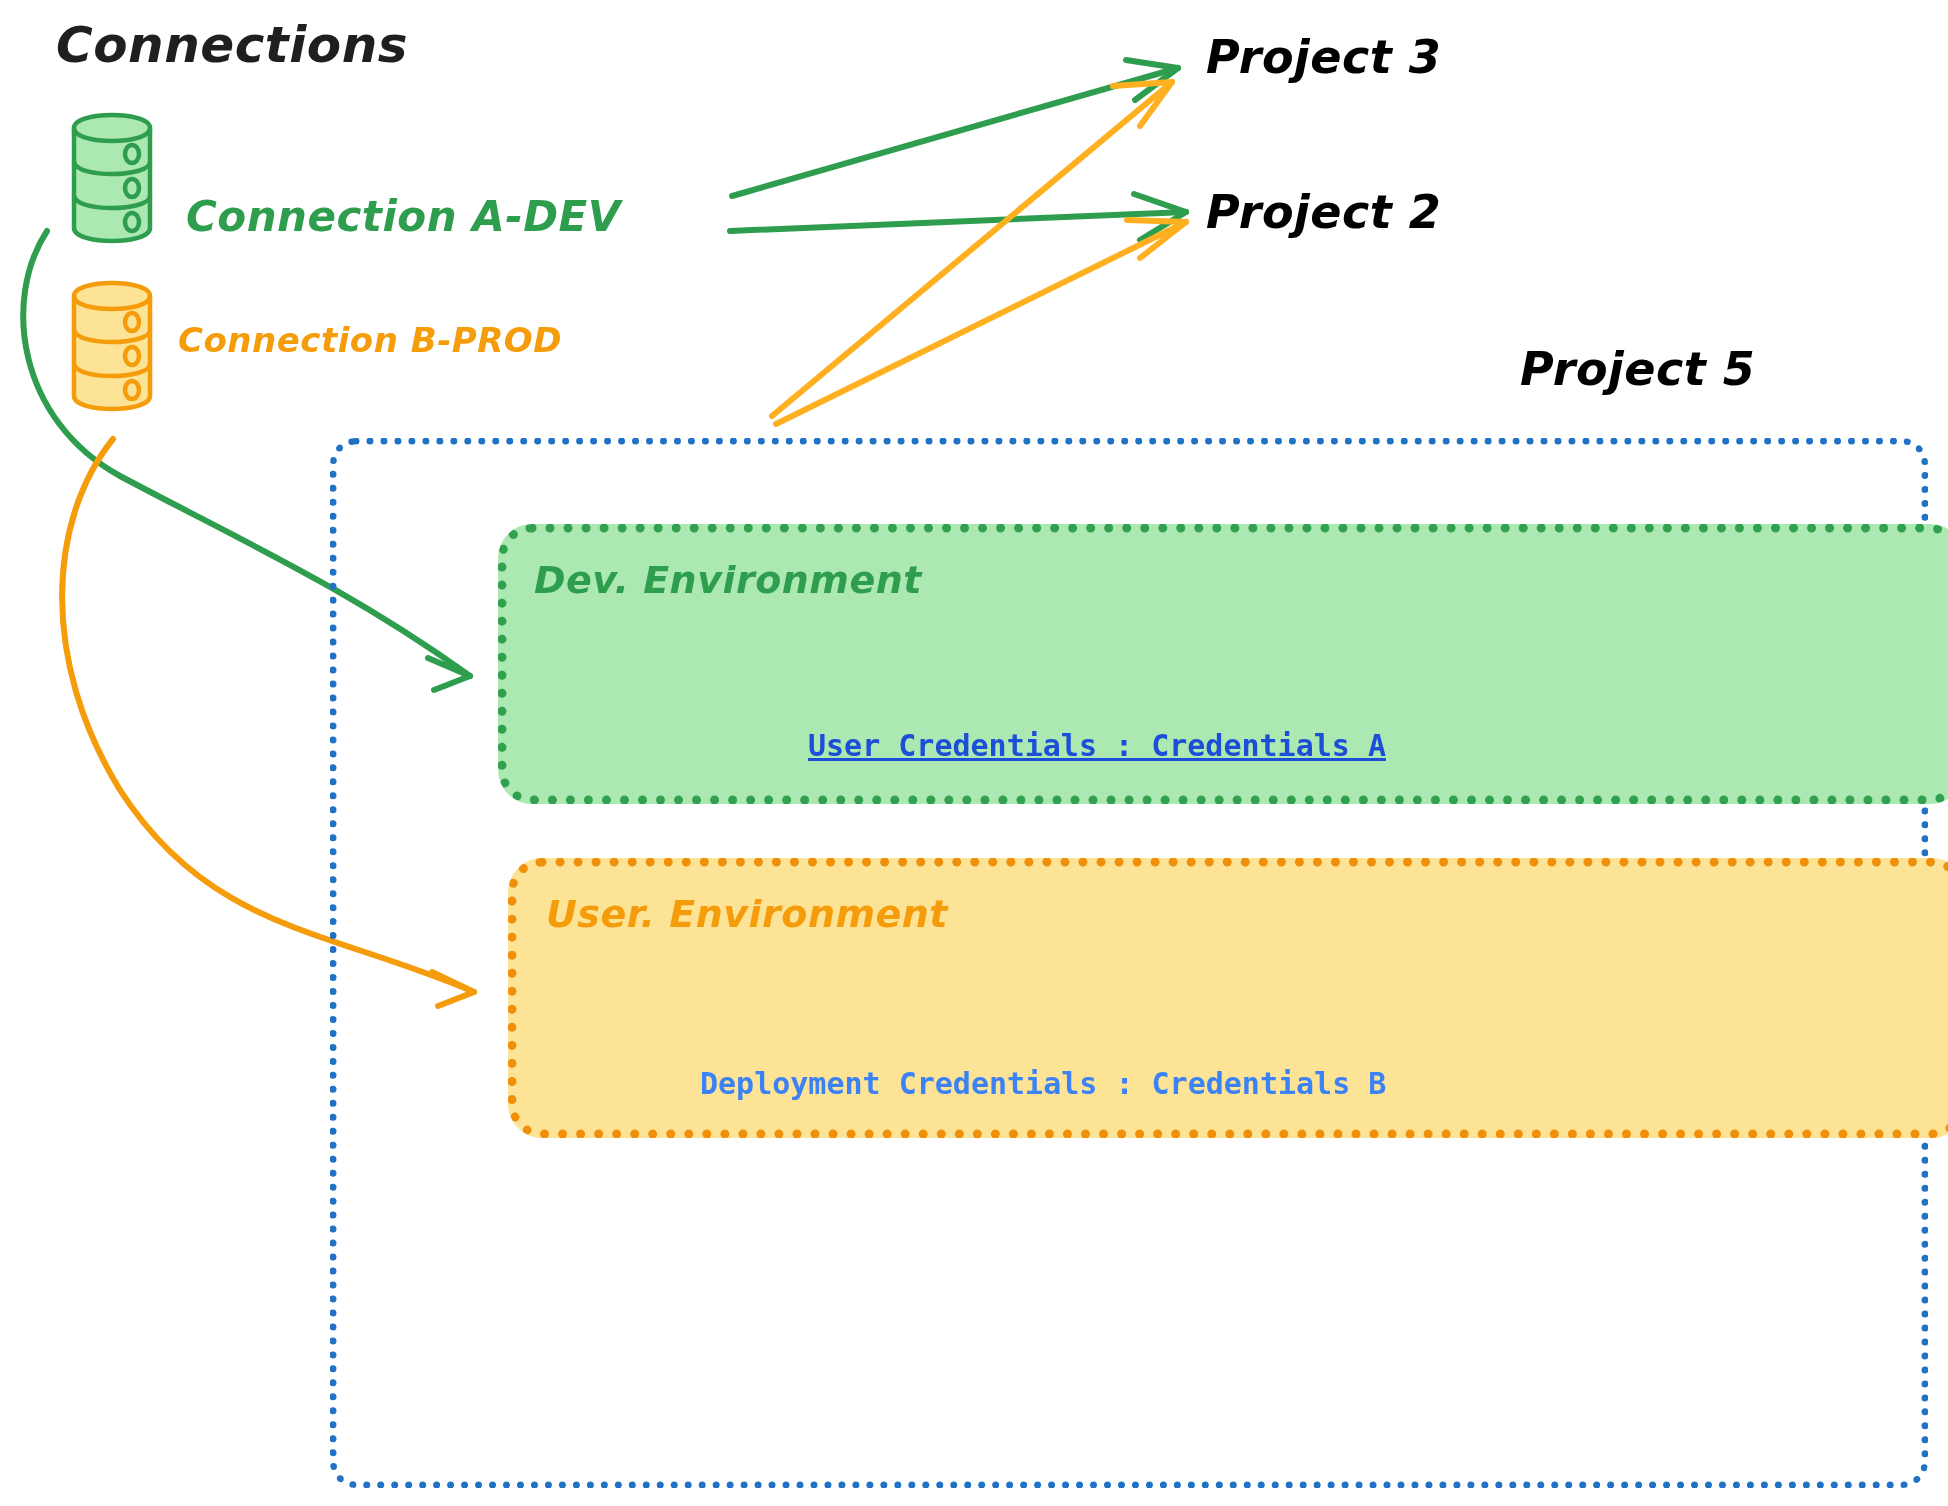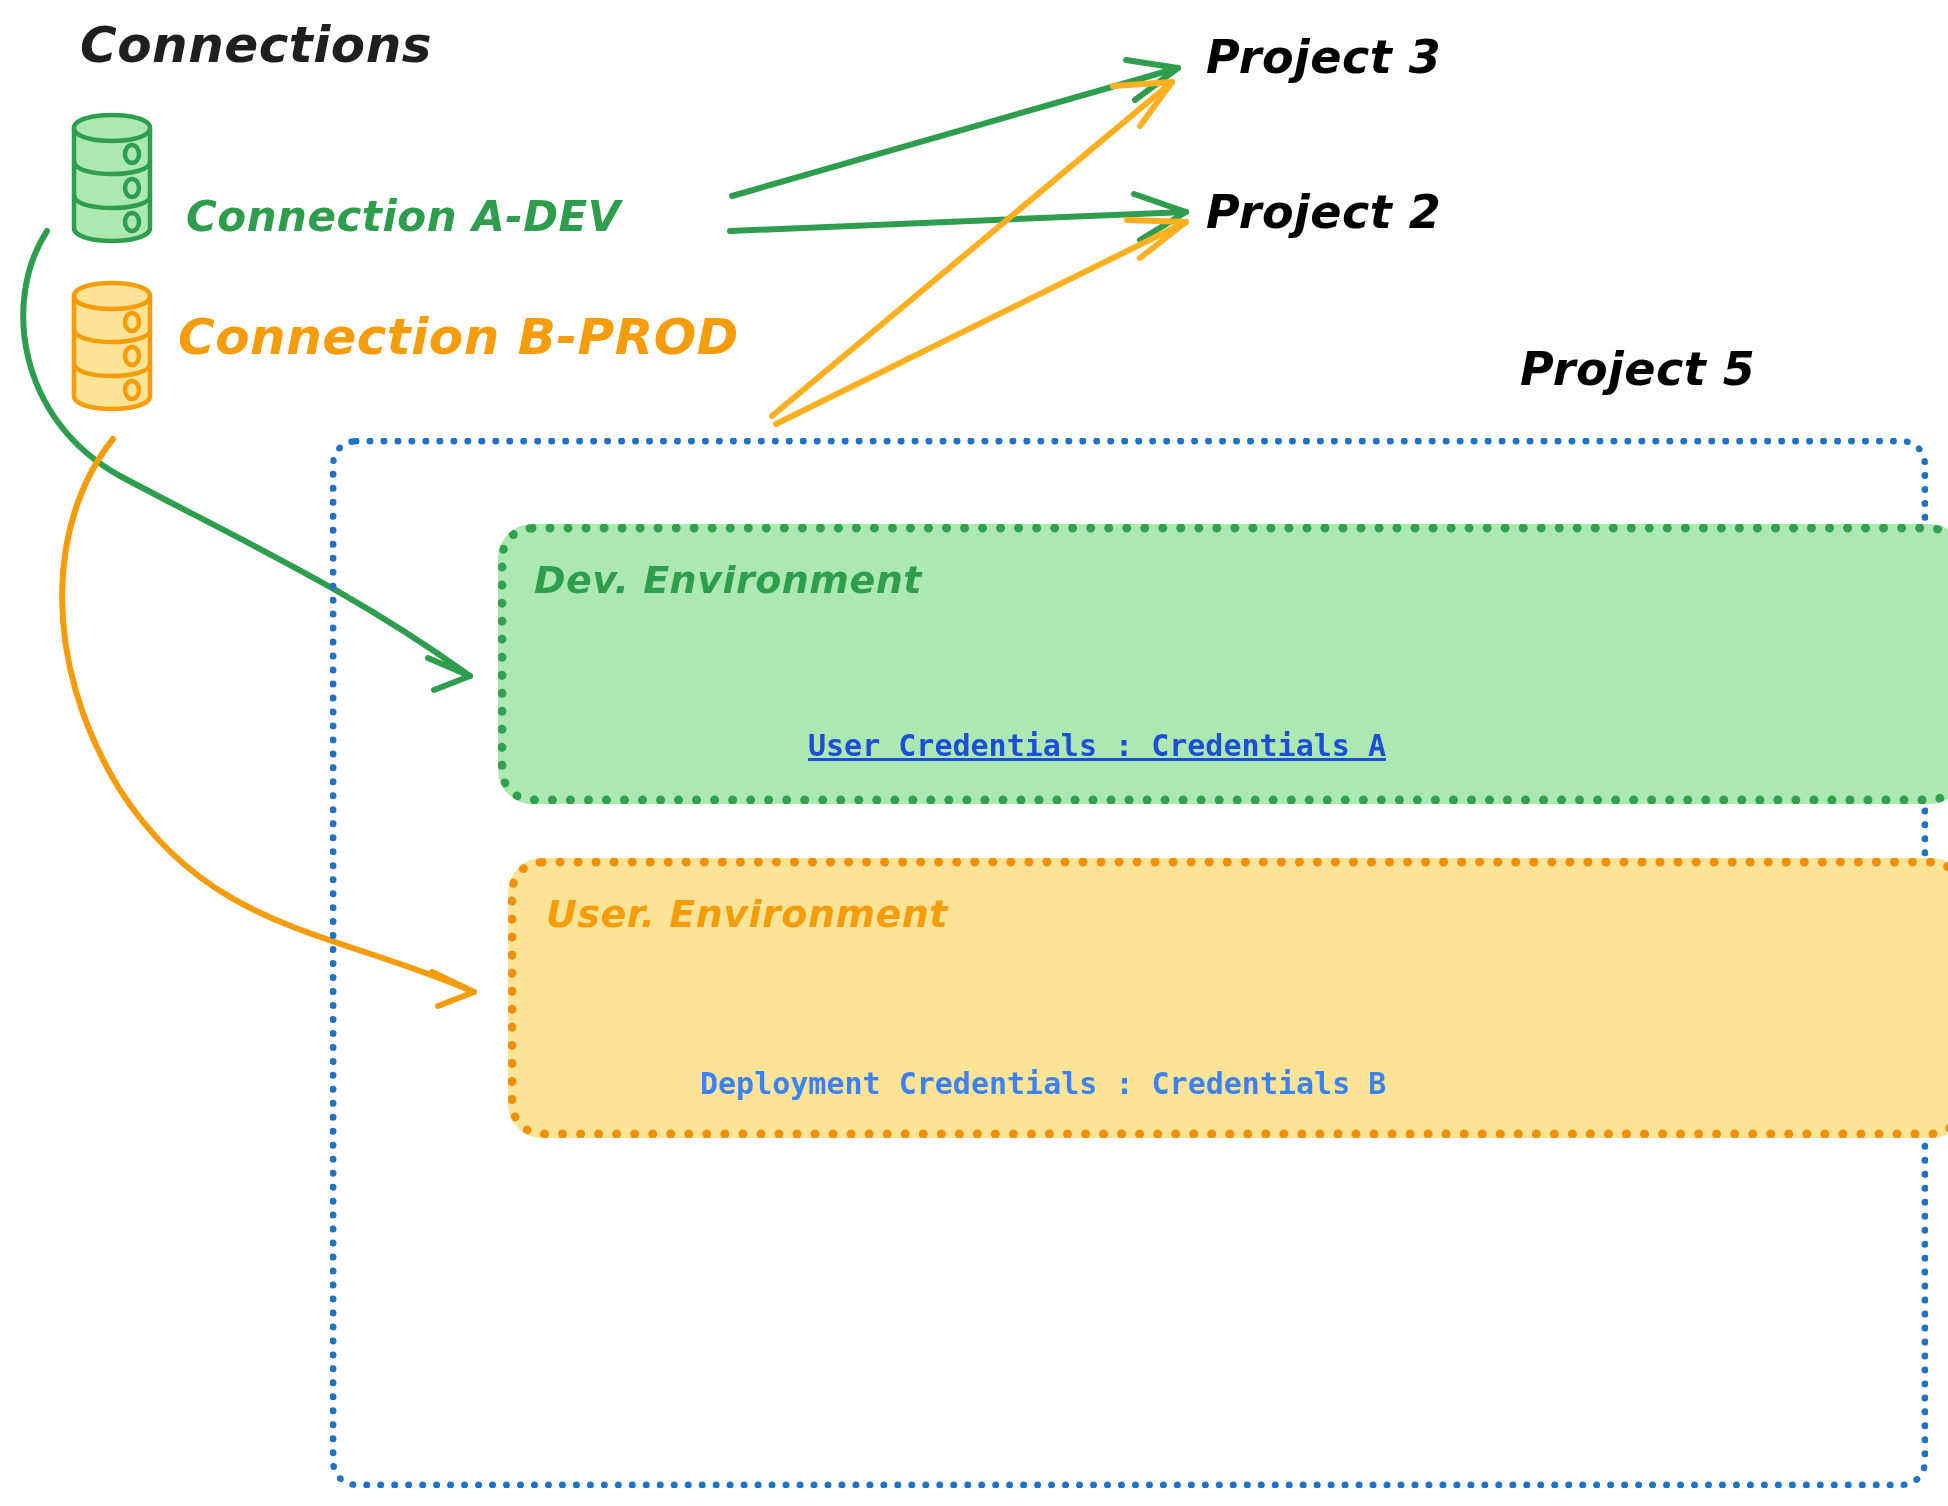--- a/index.html
+++ b/index.html
@@ -18,35 +18,35 @@
   .abs { position: absolute; }
 
   
   .hand {
     font-family: "DejaVu Sans", sans-serif;
     font-weight: 700;
     letter-spacing: 0.5px;
     white-space: nowrap;
   }
   .title-connections {
-    left: 80px; top: 16px;
+    left: 56px; top: 16px;
     font-size: 50px;
     color: #1f1f1f;
     font-style: italic;
   }
   .label-conn-a {
     left: 186px; top: 144px;
     font-size: 42px;
     color: #2E9E4E;
     font-style: italic;
     margin-top: 48px;
   }
   .label-conn-b {
-    left: 178px; top: 308px;
-    font-size: 50px;
+    left: 178px; top: 320px;
+    font-size: 34px;
     color: #F59C0B;
     font-style: italic;
   }
   .label-project {
     font-size: 46px;
     color: #000000;
     font-style: italic;
   }
   .p3 { left: 1206px; top: 30px; }
   .p2 { left: 1206px; top: 172px; margin-top: 13px; }

